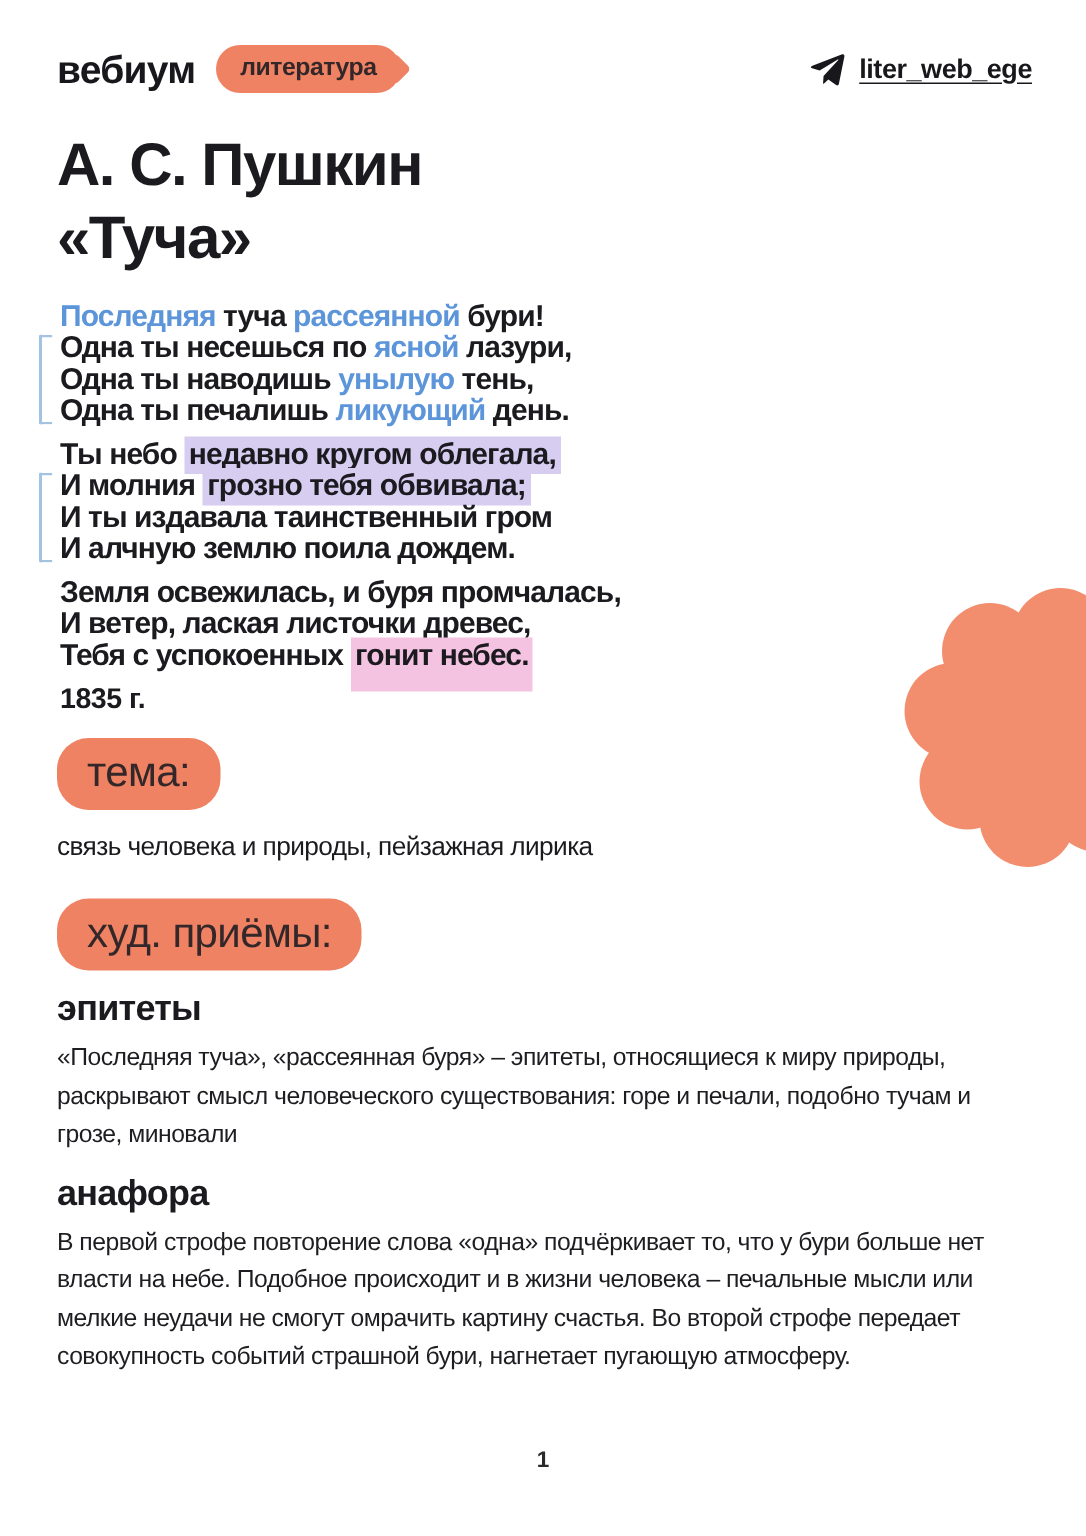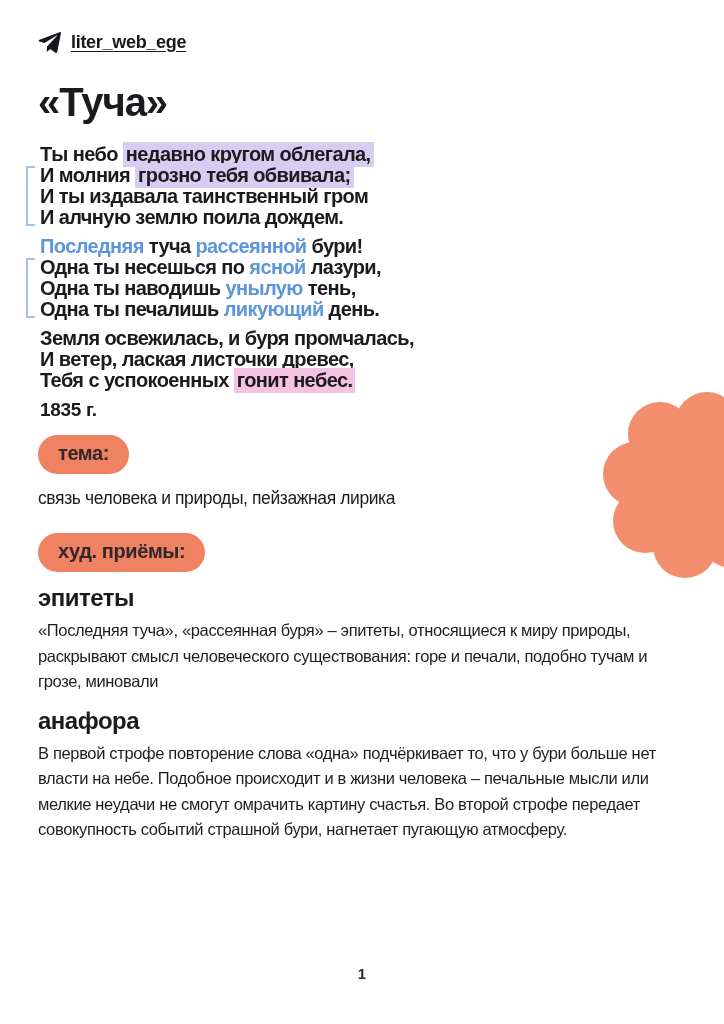--- a/index.html
+++ b/index.html
@@ -92,36 +92,36 @@
     left: -14px;
     top: 22px;
     bottom: 2px;
     width: 7px;
     border: 2px solid var(--bracket, #a4c3e3);
     border-right: none;
     border-radius: 1px;
   }
   .blue { color: var(--blue, #5c95d9); }
   .hl-lavender { background: var(--lavender, #d6cdf1); padding: 1px 3px 2px; }
-  .hl-pink     { background: var(--pink, #f5c3e2);     padding: 1px 3px 2px; }
+  .hl-pink     { background: var(--pink, #f5c3e2);     padding: 1px 3px 13px; }
   .hl-cyan     { background: var(--cyan, #3edbde);     padding: 1px 1px 2px; }
   .year {
     margin-top: 5px;
     font-size: 19px;
     font-weight: 700;
     letter-spacing: -0.3px;
   }
   
   .pill {
     display: inline-block;
     margin: 14px 0 0 38px;
     background: var(--accent, #ef8263);
     color: #33272a;
-    font-size: 20px;
-    font-weight: 700;
+    font-size: 28px;
+    font-weight: 400;
     letter-spacing: -0.4px;
     padding: 7px 20px 9px;
     border-radius: 21px;
   }
   .pill.priemy { margin-top: 24px; }
   .tema-text {
     margin: 14px 36px 0 38px;
     font-size: 17.5px;
     font-weight: 400;
     letter-spacing: -0.4px;
@@ -159,44 +159,49 @@
     font-weight: 700;
     color: #2a2a2e;
   }
 </style>
 </head>
 <body>
 
 <div class="page">
 
   <div class="header">
+    <div class="header-left">
+      <span class="logo">вебиум</span>
+      <span class="badge">литература</span>
+    </div>
     <a class="channel" href="#">
       <svg class="tg-icon" viewBox="0 0 24 24">
         <path fill="#18181c" d="M9.04 16.62l-.37 5.21c.53 0 .76-.23 1.04-.5l2.5-2.4 5.18 3.8c.95.52 1.63.25 1.88-.88L22.9 3.82c.3-1.4-.51-1.95-1.43-1.6L1.6 9.87c-1.36.53-1.34 1.29-.23 1.63l5.08 1.58L18.24 5.8c.55-.36 1.05-.16.64.2z"></path>
       </svg>
       <span class="channel-name">liter_web_ege</span>
     </a>
   </div>
 
   <h1 class="title">
+    <div>А. С. Пушкин</div>
     <div>«Туча»</div>
   </h1>
 
   <div class="poem">
+      <div class="stanza has-bracket">
+        <div class="poem-line"><span class="blue">Последняя</span><span> туча </span><span class="blue">рассеянной</span><span> бури!</span></div>
+        <div class="poem-line"><span>Одна ты несешься по </span><span class="blue">ясной</span><span> лазури,</span></div>
+        <div class="poem-line"><span>Одна ты наводишь </span><span class="blue">унылую</span><span> тень,</span></div>
+        <div class="poem-line"><span>Одна ты печалишь </span><span class="blue">ликующий</span><span> день.</span></div>
+      </div>
       <div class="stanza has-bracket">
         <div class="poem-line"><span>Ты небо </span><span class="hl-lavender">недавно кругом облегала,</span></div>
         <div class="poem-line"><span>И молния </span><span class="hl-lavender">грозно тебя обвивала;</span></div>
         <div class="poem-line"><span>И ты издавала таинственный гром</span></div>
         <div class="poem-line"><span>И алчную землю поила дождем.</span></div>
-      </div>
-      <div class="stanza has-bracket">
-        <div class="poem-line"><span class="blue">Последняя</span><span> туча </span><span class="blue">рассеянной</span><span> бури!</span></div>
-        <div class="poem-line"><span>Одна ты несешься по </span><span class="blue">ясной</span><span> лазури,</span></div>
-        <div class="poem-line"><span>Одна ты наводишь </span><span class="blue">унылую</span><span> тень,</span></div>
-        <div class="poem-line"><span>Одна ты печалишь </span><span class="blue">ликующий</span><span> день.</span></div>
       </div>
       <div class="stanza">
         <div class="poem-line"><span>Земля освежилась, и буря промчалась,</span></div>
         <div class="poem-line"><span>И ветер, лаская листочки древес,</span></div>
         <div class="poem-line"><span>Тебя с успокоенных </span><span class="hl-pink">гонит небес.</span></div>
       </div>
       <div class="year">1835 г.</div>
     </div>
 
   <div class="pill">тема:</div>

